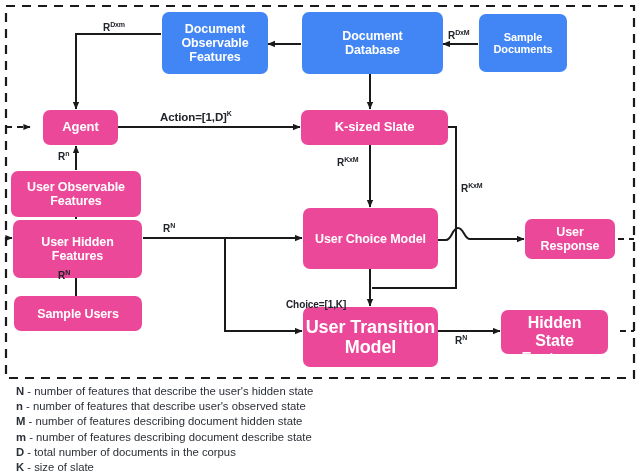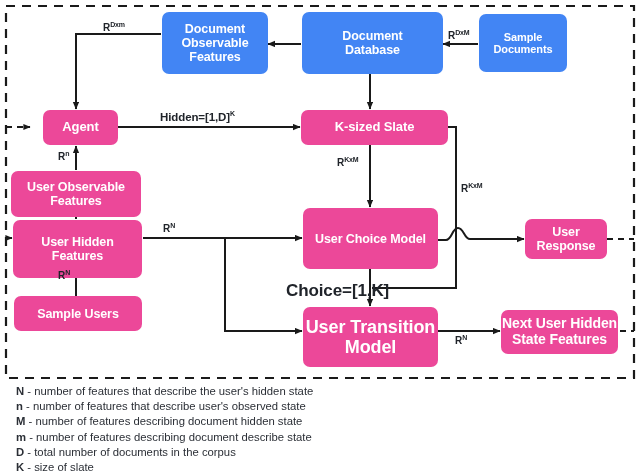--- a/index.html
+++ b/index.html
@@ -139,45 +139,45 @@
   </div>
 
   <div class="node green" style="left:14px;top:296px;width:128px;height:35px;font-size:12.5px;">
     <span style="white-space:pre-line;">Sample Users</span>
   </div>
 
   <div class="node green" style="left:303px;top:208px;width:135px;height:61px;font-size:12.5px;">
     <span style="white-space:pre-line;">User Choice Model</span>
   </div>
 
-  <div class="node green" style="left:525px;top:219px;width:82px;height:40px;font-size:12.5px;">
+  <div class="node green" style="left:525px;top:219px;width:90px;height:40px;font-size:12.5px;">
     <span style="white-space:pre-line;">User
 Response</span>
   </div>
 
   <div class="node green" style="left:303px;top:307px;width:135px;height:60px;font-size:18px;">
     <span style="white-space:pre-line;">User Transition
 Model</span>
   </div>
 
-  <div class="node green" style="left:501px;top:310px;width:117px;height:44px;font-size:14px;">
+  <div class="node green" style="left:501px;top:310px;width:107px;height:44px;font-size:16px;">
     <span style="white-space:pre-line;">Next User Hidden
 State Features</span>
   </div>
 
   <div class="wirelabel" style="left:103px;top:21px;">
     <span>R</span><sup>Dxm</sup>
   </div>
 
   <div class="wirelabel" style="left:448px;top:29px;">
     <span>R</span><sup>DxM</sup>
   </div>
 
   <div class="wirelabel" style="left:160px;top:110px;font-size:11.5px;">
-    <span>Hidden=[1,D]</span><sup>K</sup>
+    <span>Action=[1,D]</span><sup>K</sup>
   </div>
 
   <div class="wirelabel" style="left:58px;top:150px;">
     <span>R</span><sup>n</sup>
   </div>
 
   <div class="wirelabel" style="left:337px;top:156px;">
     <span>R</span><sup>KxM</sup>
   </div>
 
@@ -186,21 +186,21 @@
   </div>
 
   <div class="wirelabel" style="left:163px;top:222px;">
     <span>R</span><sup>N</sup>
   </div>
 
   <div class="wirelabel" style="left:58px;top:269px;">
     <span>R</span><sup>N</sup>
   </div>
 
-  <div class="wirelabel" style="left:286px;top:281px;font-size:17px;">
+  <div class="wirelabel" style="left:286px;top:298px;font-size:10px;">
     <span>Choice=[1,K]</span><sup></sup>
   </div>
 
   <div class="wirelabel" style="left:455px;top:334px;">
     <span>R</span><sup>N</sup>
   </div>
 
   <div class="legend">
     <div class="row">
       <span class="sym">N</span>

